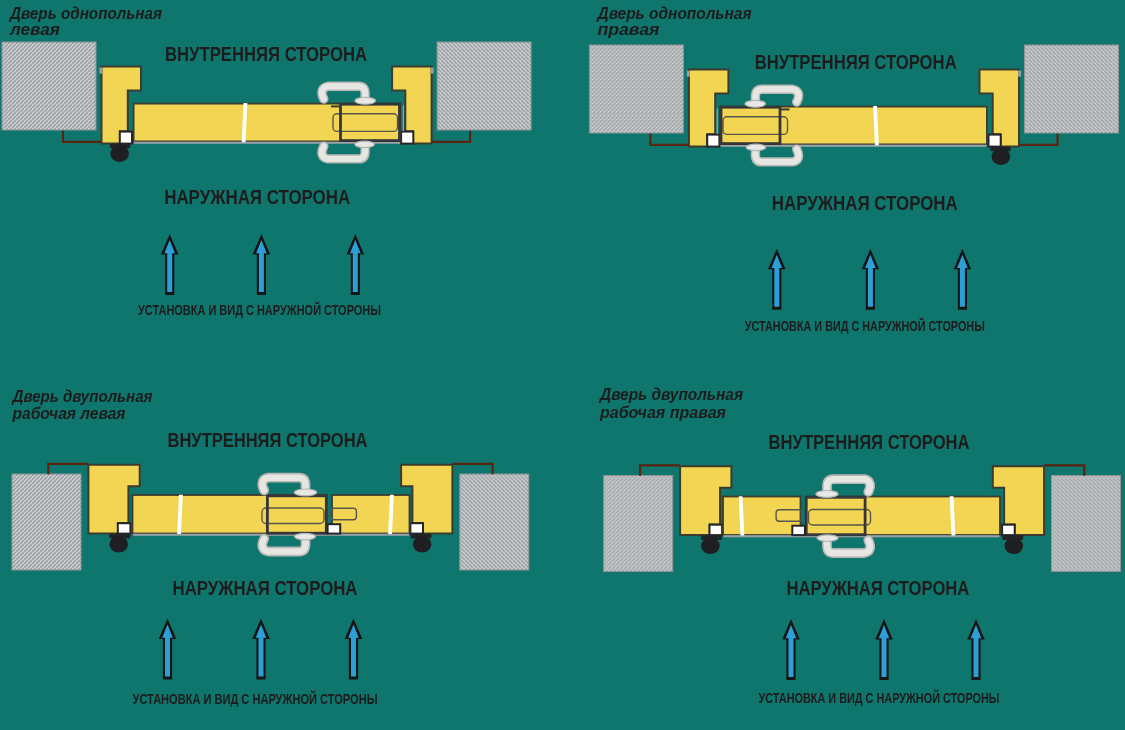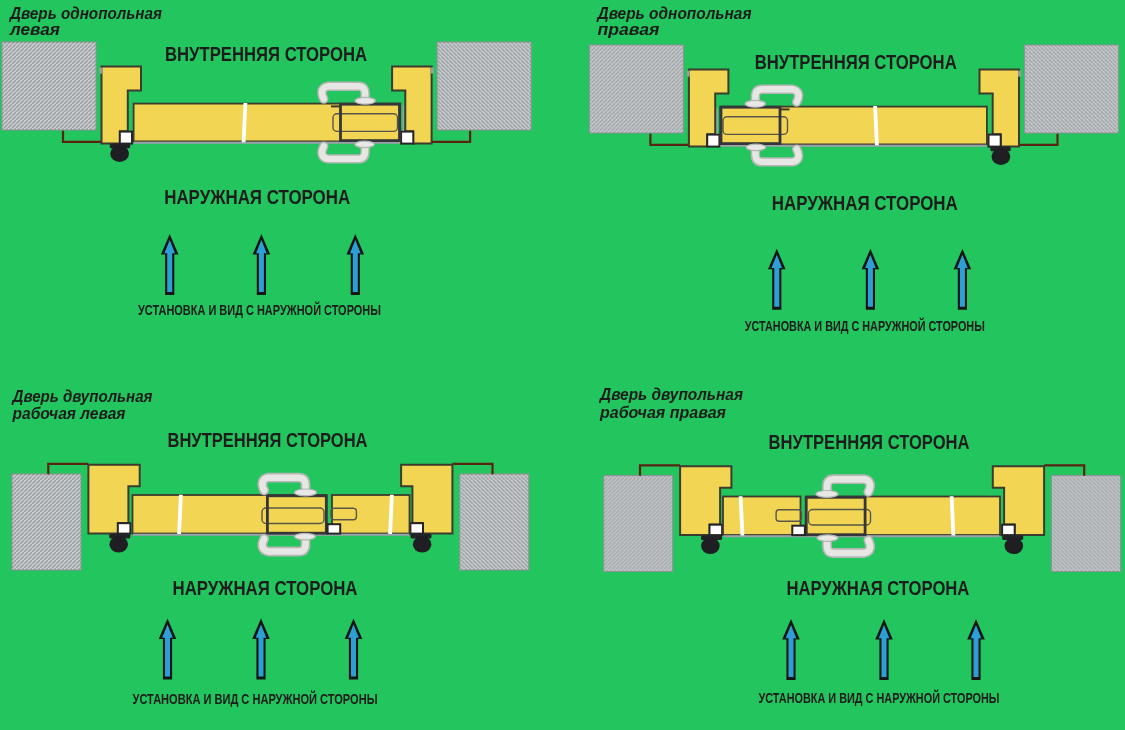--- a/index.html
+++ b/index.html
@@ -1,16 +1,16 @@
 <!DOCTYPE html>
 <html><head>
 <meta charset="utf-8">
 <style>
   html,body{margin:0;padding:0;background:#ffffff;}
-  #stage{position:relative;width:1125px;height:730px;background:#22c55e;overflow:hidden;}
+  #stage{position:relative;width:1125px;height:730px;background:#0f766e;overflow:hidden;}
   svg{display:block;}
   text{font-family:"Liberation Sans",sans-serif;fill:#1c1c1c;}
 </style>
 </head>
 <body>
 <div id="stage">
 <svg width="1125" height="730" viewBox="0 0 1125 730">
 <defs>
   <pattern id="hatch" width="4" height="4" patternUnits="userSpaceOnUse">
     <rect width="4" height="4" fill="#cbced0"></rect>

